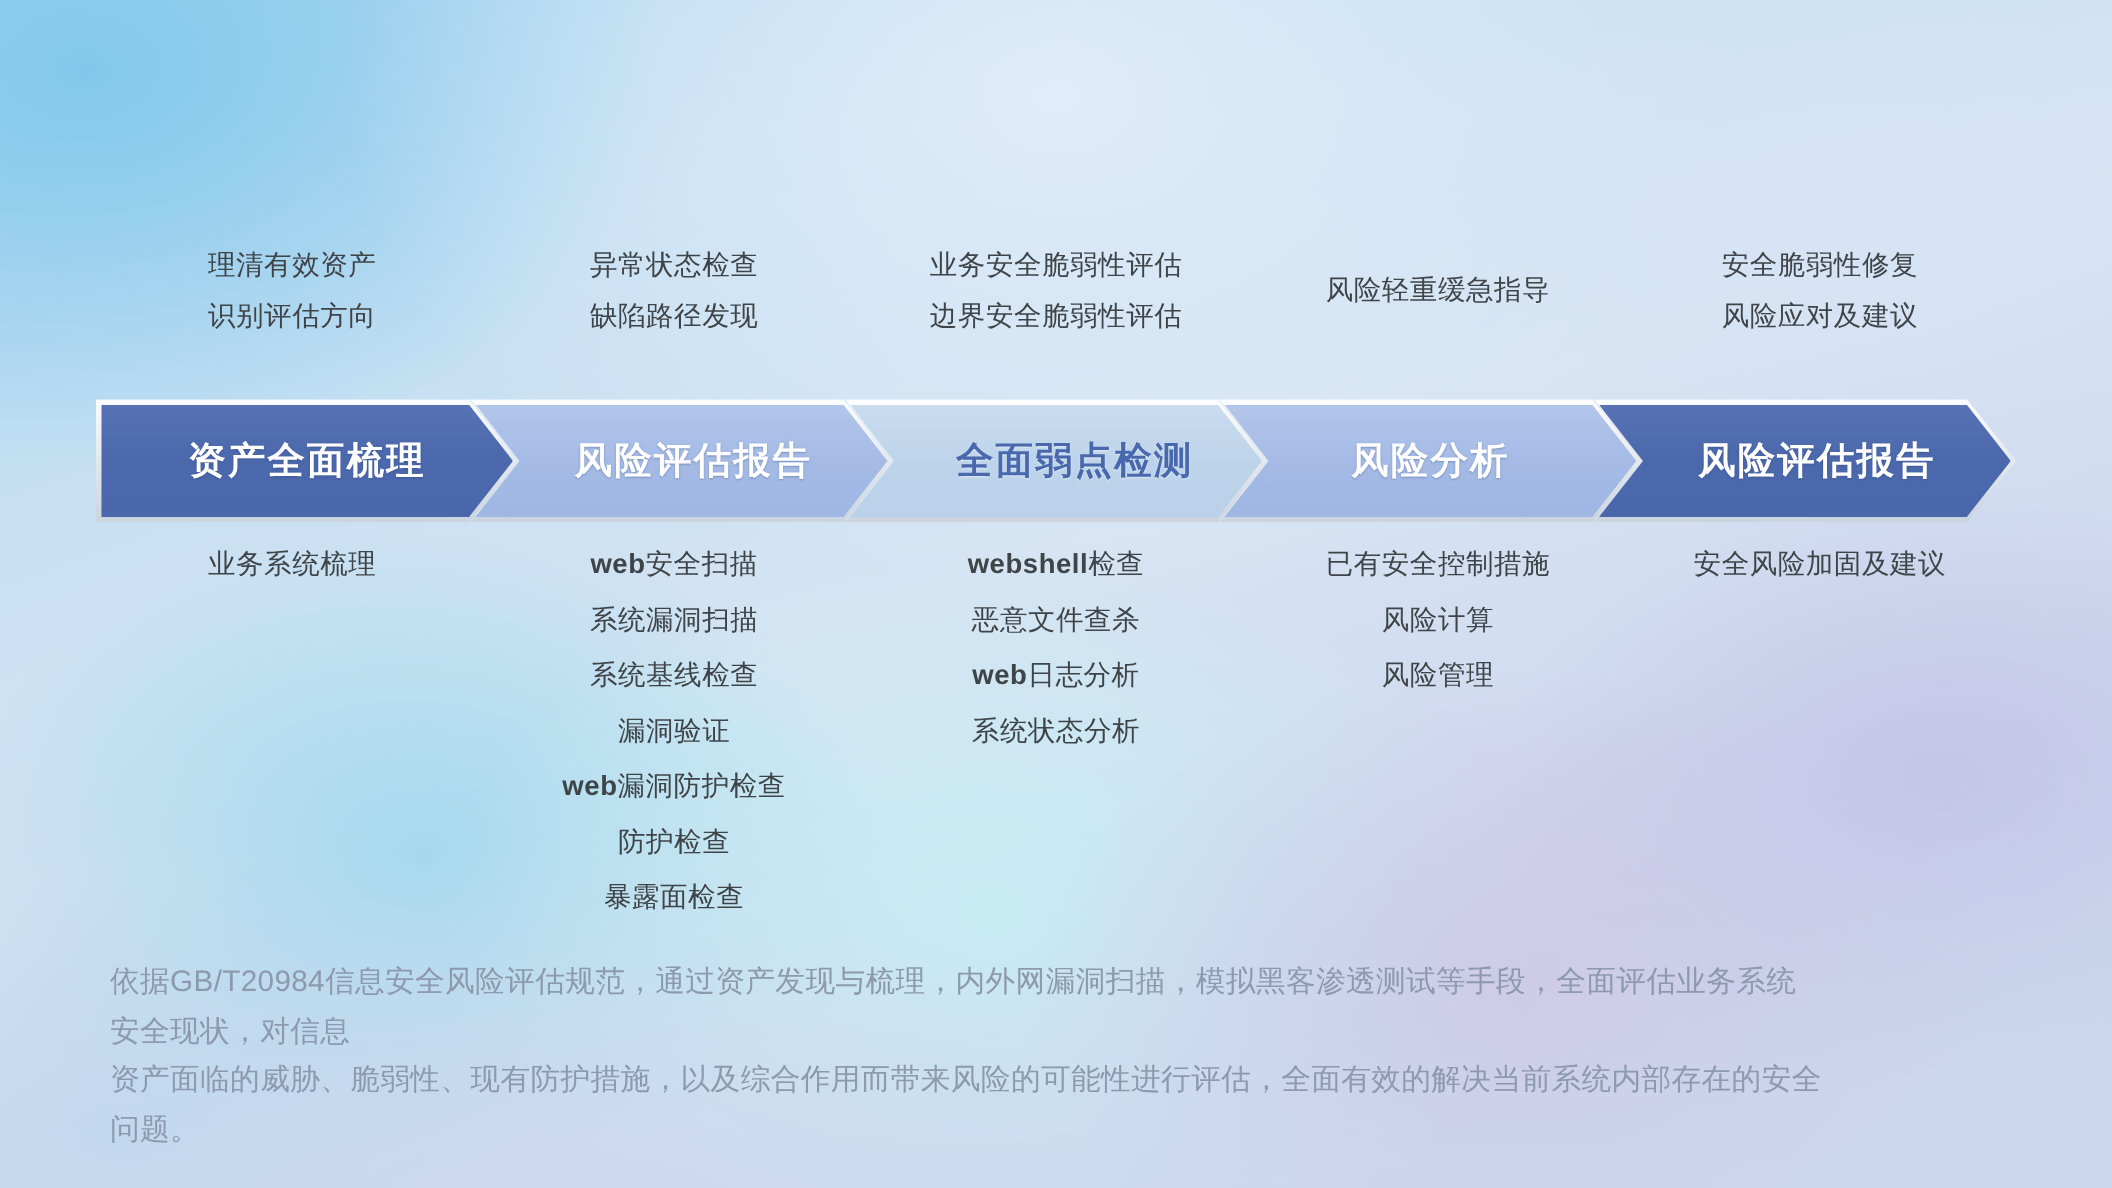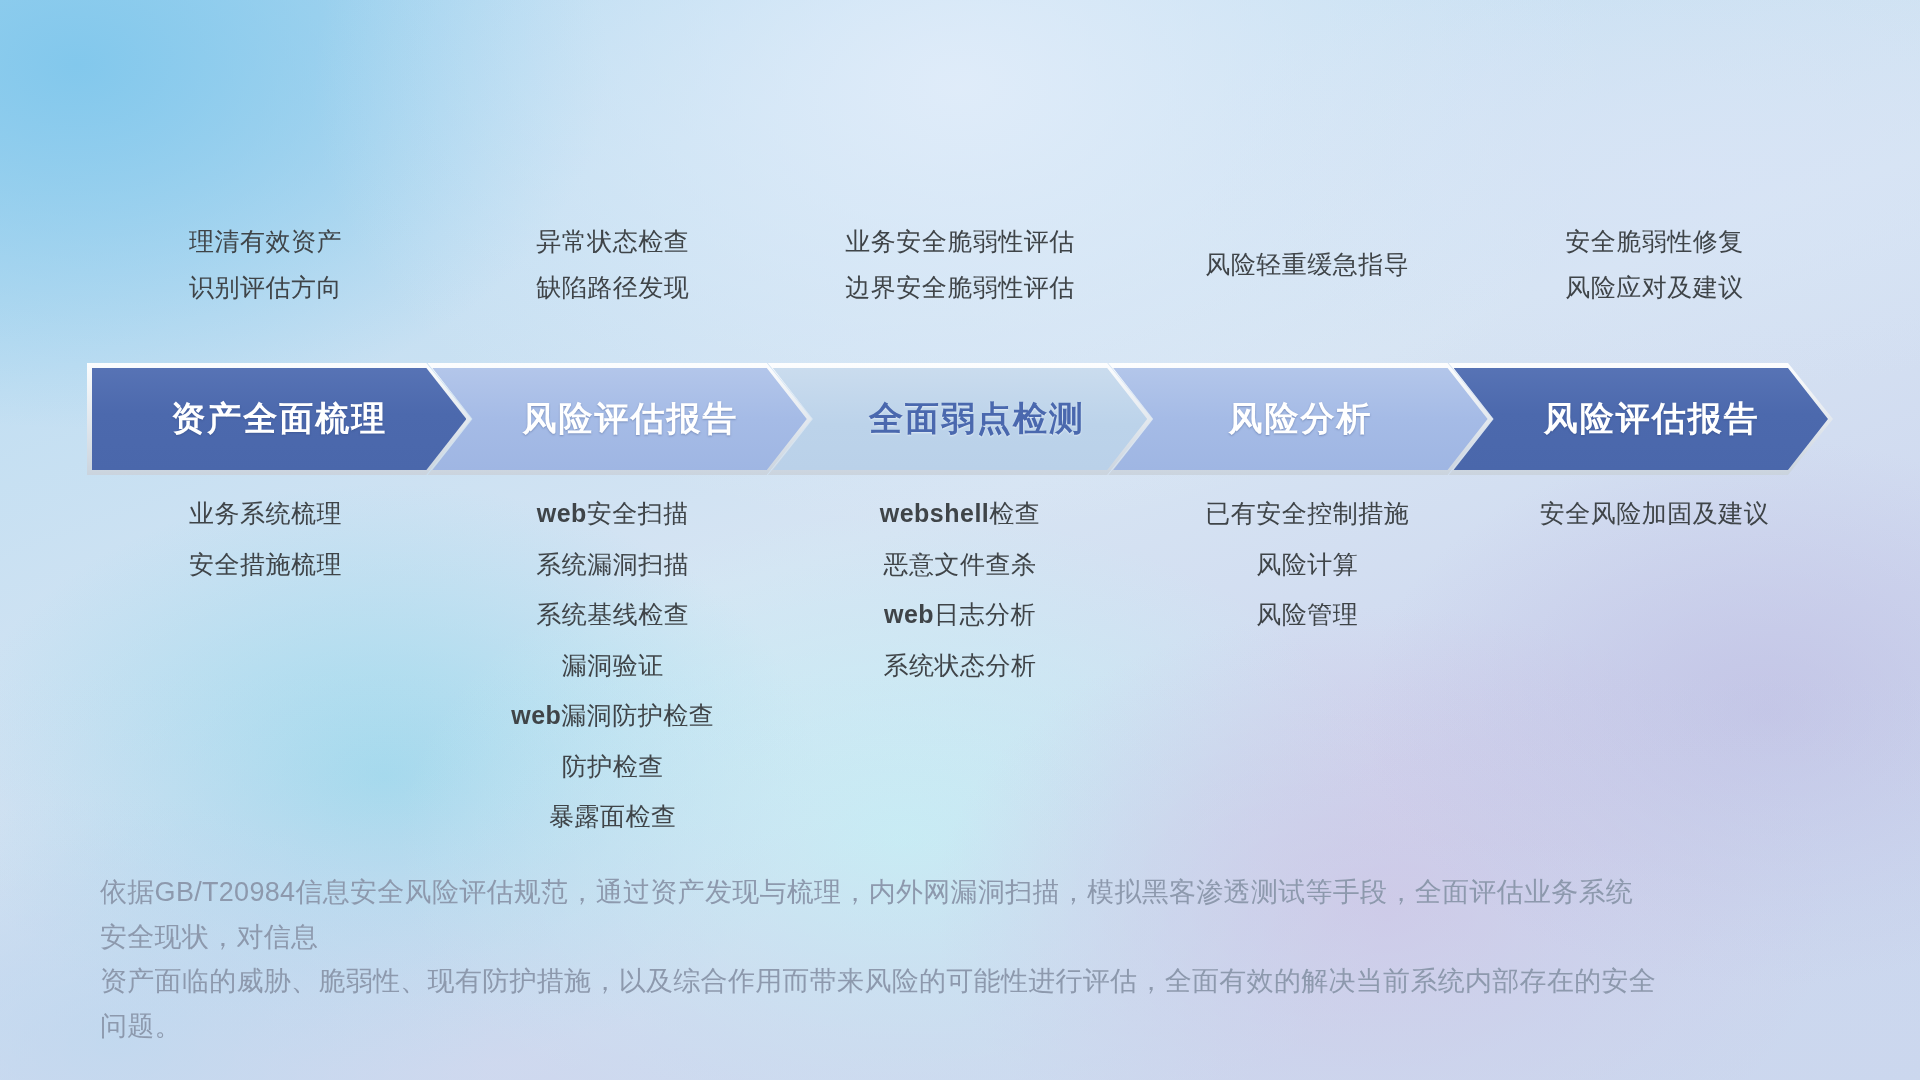--- a/index.html
+++ b/index.html
@@ -218,21 +218,20 @@
       <div class="chev notched" style="left: 1361.6px; width: 374.4px; z-index: 1;">
         <div class="halo"></div>
         <div class="inner fill-dark"></div>
         <div class="chev-label txt-white" style="margin-left: 22px;">风险评估报告</div>
       </div>
     </div>
 
   <div class="cols" id="bottom-row">
       <div class="col">
         <div class="sub"><span>业务系统梳理</span></div>
-        <div class="sub"><span>安全措施梳理</span></div>
       </div>
       <div class="col">
         <div class="sub"><b>web</b><span>安全扫描</span></div>
         <div class="sub"><span>系统漏洞扫描</span></div>
         <div class="sub"><span>系统基线检查</span></div>
         <div class="sub"><span>漏洞验证</span></div>
         <div class="sub"><b>web</b><span>漏洞防护检查</span></div>
         <div class="sub"><span>防护检查</span></div>
         <div class="sub"><span>暴露面检查</span></div>
       </div>

